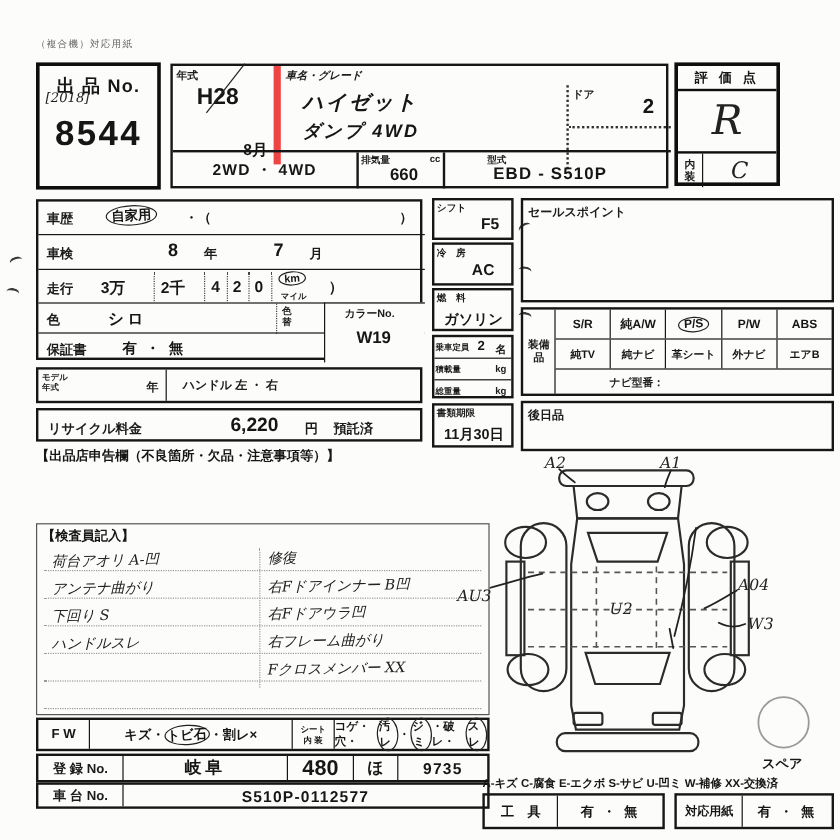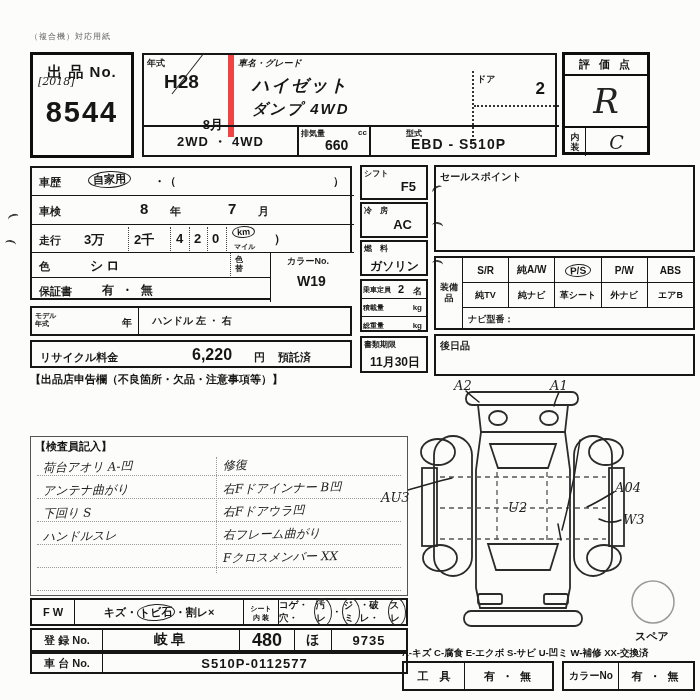--- a/index.html
+++ b/index.html
@@ -205,21 +205,21 @@
         <div class="cen val" style="flex:1;font-size:10px;border-right:1.2px solid #161616;">P/W</div>
         <div class="cen val" style="flex:1;font-size:10px;">ABS</div>
       </div>
       <div style="display:flex;height:24px;border-bottom:1.2px solid #161616;">
         <div class="cen val" style="flex:1;font-size:9px;border-right:1.2px solid #161616;">純TV</div>
         <div class="cen val" style="flex:1;font-size:9px;border-right:1.2px solid #161616;">純ナビ</div>
         <div class="cen val" style="flex:1;font-size:9px;border-right:1.2px solid #161616;">革シート</div>
         <div class="cen val" style="flex:1;font-size:9px;border-right:1.2px solid #161616;">外ナビ</div>
         <div class="cen val" style="flex:1;font-size:9px;">エアB</div>
       </div>
-      <div style="height:22px;position:relative;">
+      <div style="height:22px;position:relative;margin-left:40px;">
         <span class="lbl" style="position:absolute;left:5px;top:5px;font-size:9px;">ナビ型番：</span>
       </div>
     </div>
   </div>
 
   <div class="abs b2" style="left:434px;top:334px;width:261px;height:42px;">
     <span class="lbl" style="position:absolute;left:4px;top:3px;font-size:10px;">後日品</span>
   </div>
 
   <div class="abs" style="left:30px;top:436px;width:378px;height:160px;border:1.5px solid #555;">
@@ -343,17 +343,17 @@
     <text x="227" y="262" font-size="11" font-weight="bold" fill="#161616">スペア</text>
   </svg>
   <div class="abs hw" style="left:381px;top:490px;font-size:13px;">AU3</div>
 
   <div class="abs" style="left:402px;top:647px;width:296px;font-size:9.5px;font-weight:bold;letter-spacing:0;">A-キズ C-腐食 E-エクボ S-サビ U-凹ミ W-補修 XX-交換済</div>
   <div class="abs b2" style="left:402px;top:661px;width:152px;height:30px;display:flex;">
     <div class="cen val" style="width:60px;border-right:1.5px solid #161616;font-size:11px;">工　具</div>
     <div class="cen val" style="flex:1;font-size:11px;letter-spacing:2px;">有 ・ 無</div>
   </div>
   <div class="abs b2" style="left:562px;top:661px;width:133px;height:30px;display:flex;">
-    <div class="cen val" style="width:54px;border-right:1.5px solid #161616;font-size:10px;">カラーNo</div>
+    <div class="cen val" style="width:54px;border-right:1.5px solid #161616;font-size:10px;">対応用紙</div>
     <div class="cen val" style="flex:1;font-size:11px;letter-spacing:2px;">有 ・ 無</div>
   </div>
 
 </div>
 
 </body></html>

